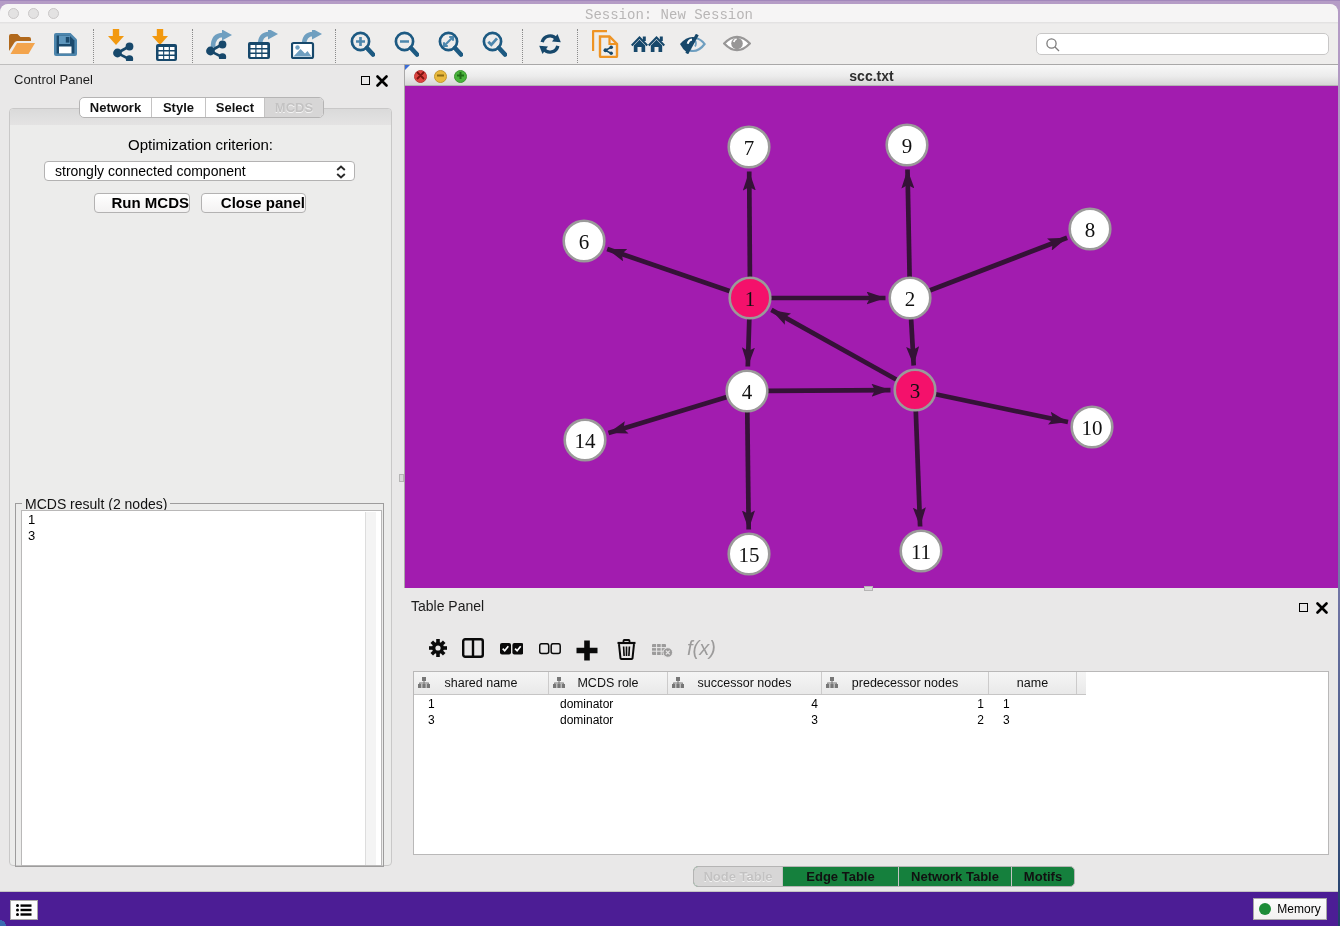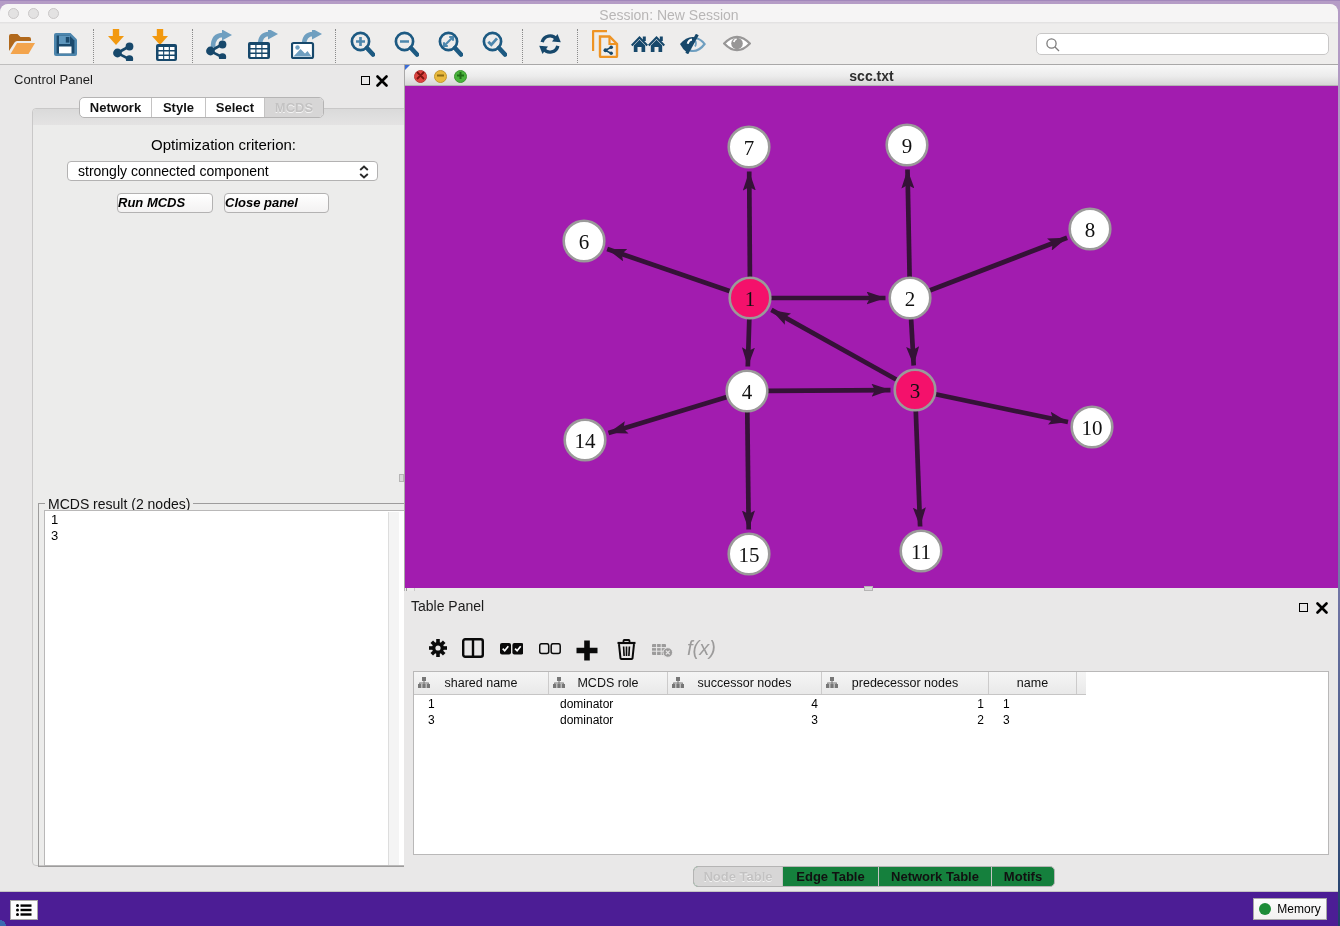--- a/index.html
+++ b/index.html
@@ -3,21 +3,21 @@
 <meta charset="utf-8">
 <style>
 * { margin:0; padding:0; box-sizing:border-box; }
 html,body { width:1340px; height:926px; overflow:hidden; }
 body { font-family:"Liberation Sans", sans-serif; position:relative;
   background:linear-gradient(180deg,#b59cc6 0%,#a791bd 30%,#6f74a4 65%,#21406a 100%); }
 #win { position:absolute; left:0; top:4px; width:1338px; height:922px;
   background:#e9e8e8; border-radius:8px 8px 0 0; overflow:hidden; }
 
 #titlebar { position:absolute; left:0; top:0; width:100%; height:19px; background:#f6f5f5;
-  border-bottom:1px solid #e3e2e2; border-radius:8px 8px 0 0;}
+  border-bottom:1px solid #e3e2e2; border-radius:8px 8px 0 0;font-family:Liberation Mono, monospace;}
 #titlebar .light { position:absolute; top:3.5px; width:11px; height:11px; border-radius:50%;
   background:#e3e2e2; border:1px solid #c9c7c7; }
 #title-text { position:absolute; top:3px; width:100%; text-align:center; font-size:14px; color:#b8b6b6; }
 
 #toolbar { position:absolute; left:0; top:20px; width:100%; height:41px; background:#eeedec;
   border-bottom:1px solid #bfbebe; }
 .sep { position:absolute; top:5px; height:34px; width:0;
   border-left:1px dotted #8a8a8a; }
 #searchbox { position:absolute; left:1036px; top:9px; width:293px; height:22px; background:#fff;
   border:1px solid #c8c7c7; border-radius:5px; }
@@ -25,25 +25,25 @@
 #cpanel { position:absolute; left:0; top:61px; width:402px; height:826px; background:#e9e8e8; }
 #cpanel-title { position:absolute; left:14px; top:7px; font-size:13px; color:#1c1c1c; }
 .wbtn-sq { position:absolute; width:9px; height:9px; border:1.6px solid #000; }
 .tabs-top { position:absolute; left:79px; top:32px; height:21px; z-index:2; border:1px solid #b5b4b4;
   border-radius:5px; background:#fff; display:flex; overflow:hidden; }
 .tab { font-size:13px; font-weight:bold; color:#111; text-align:center; line-height:19px;
   border-right:1px solid #c4c3c3; }
 .tab:last-child { border-right:none; }
 .tab.sel { background:#d7d6d6; color:#c3c2c2; text-shadow:0 1px 0 #f4f4f4; }
 #cp-content { position:absolute; left:9px; top:43px; width:383px; height:758px;
-  background:#ececeb; border:1px solid #c9c8c8; border-radius:4px;margin-left:23px; }
+  background:#ececeb; border:1px solid #c9c8c8; border-radius:4px; }
 #cp-band { position:absolute; left:0; top:0; width:100%; height:16px;
   background:linear-gradient(180deg,#dadada,#e4e3e3); border-radius:4px 4px 0 0; }
 .aqua-btn { position:absolute; background:linear-gradient(180deg,#ffffff,#f3f2f2); border:1px solid #b3b2b2;
-  border-radius:4px; font-size:13px; font-weight:bold; color:#000; text-align:left;font-style:italic; }
+  border-radius:4px; font-size:15px; font-weight:bold; color:#000; text-align:right; }
 #dropdown { position:absolute; left:34px; top:52px; width:311px; height:20px; background:#fff;
   border:1px solid #b3b2b2; border-radius:4px; font-size:14px; color:#000; line-height:18px;
   padding-left:10px; }
 #fieldset { position:absolute; left:5px; top:394px; width:369px; height:364px;
   border:1px solid #9d9c9c; }
 #fieldset-legend { position:absolute; left:6px; top:-8px; background:#ececeb; padding:0 3px;
   font-size:14px; color:#111; }
 #mcds-text { position:absolute; left:5px; top:6px; width:361px; height:356px; background:#fff;
   border:1px solid #b9b8b8; font-size:13px; color:#000; padding:1px 0 0 6px; line-height:16px; }
 #mcds-scroll { position:absolute; right:5px; top:1px; width:11px; height:353px; background:#f4f4f4;
@@ -454,21 +454,21 @@
       <div class="trow" style="top:41px;">
         <div class="tcell" style="left:14px;">3</div>
         <div class="tcell" style="left:146px;">dominator</div>
         <div class="tcell" style="left:254px; width:150px; text-align:right;">3</div>
         <div class="tcell" style="left:410px; width:160px; text-align:right;">2</div>
         <div class="tcell" style="left:589px;">3</div>
       </div>
     </div>
     <div class="tabs-bottom">
       <div class="tab sel" style="width:89px;">Node Table</div>
-      <div class="tab" style="width:96px;">Edge Table</div>
+      <div class="tab" style="width:116px;">Edge Table</div>
       <div class="tab" style="width:113px;">Network Table</div>
       <div class="tab" style="width:62px;">Motifs</div>
     </div>
   </div>
   <div style="position:absolute;left:399px;top:470px;width:5px;height:8px;background:#d8d7d7;border:1px solid #b5b4b4;"></div>
   <div style="position:absolute;left:864px;top:582px;width:9px;height:5px;background:#d8d7d7;border:1px solid #b5b4b4;"></div>
   <div style="position:absolute;left:405px;top:61px;width:0;height:0;border-top:5px solid #3c6cd6;border-right:5px solid transparent;"></div>
   <div id="statusbar">
     <div id="listbtn">
       <svg width="16" height="12" style="position:absolute;left:5px;top:3px" viewBox="0 0 16 12">

